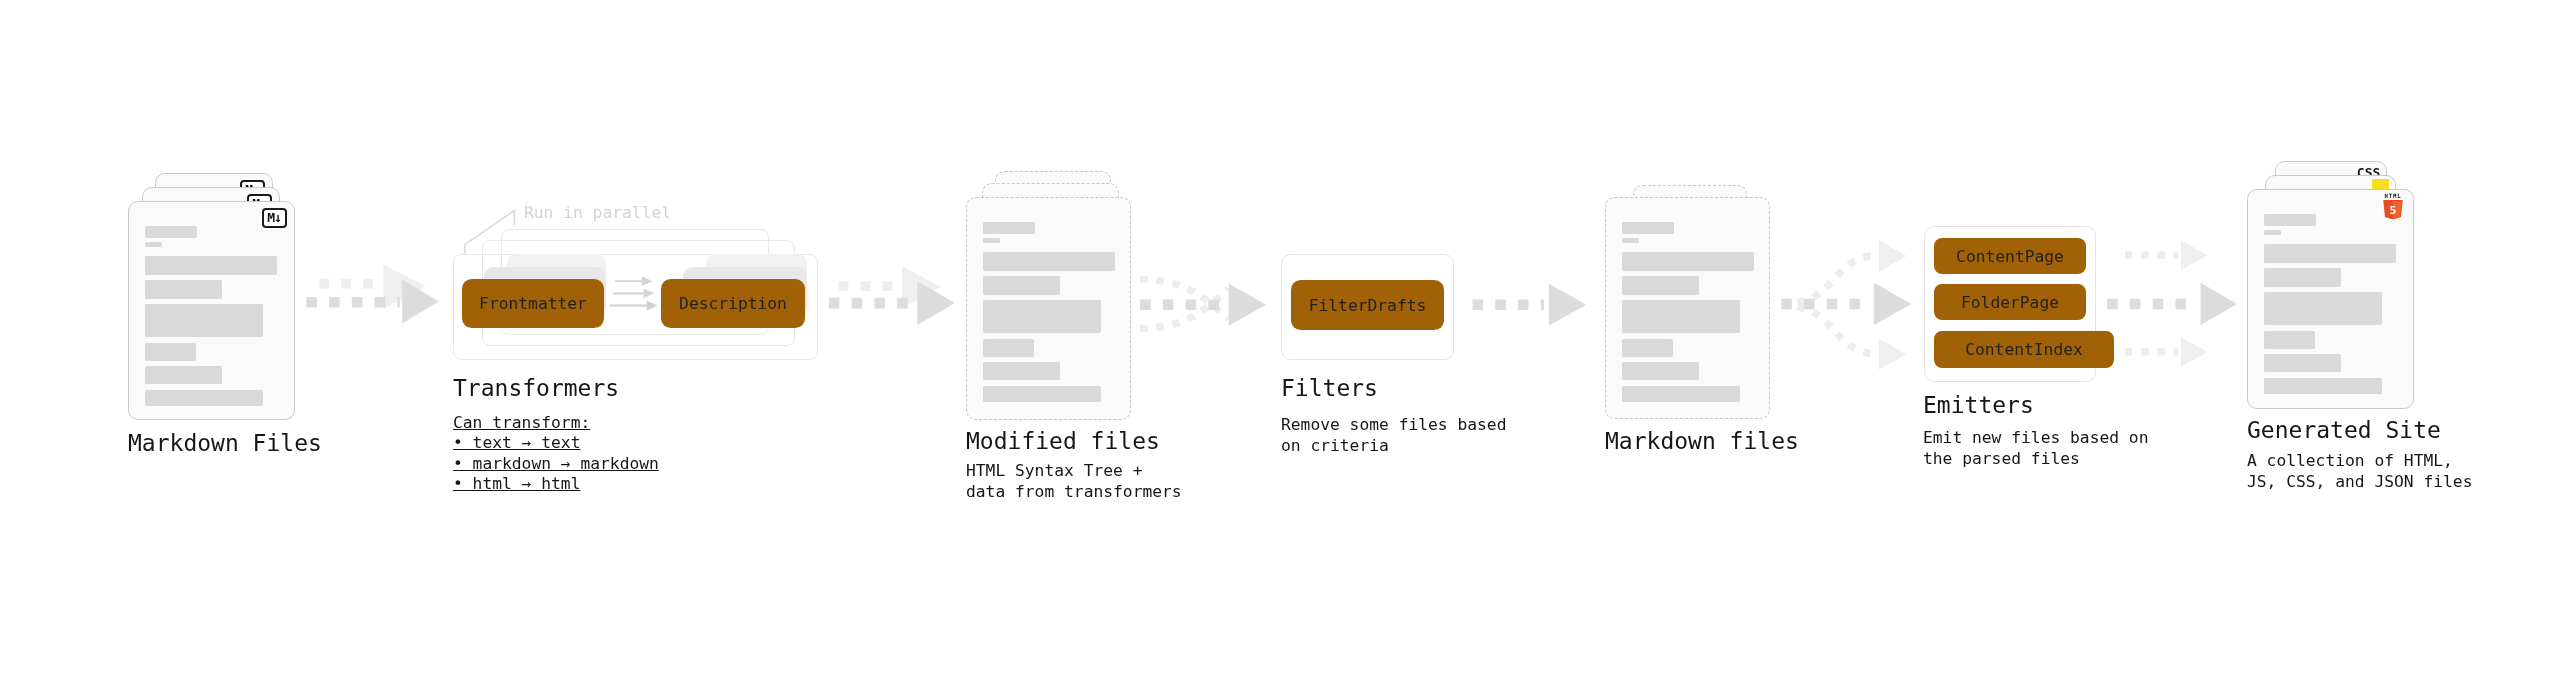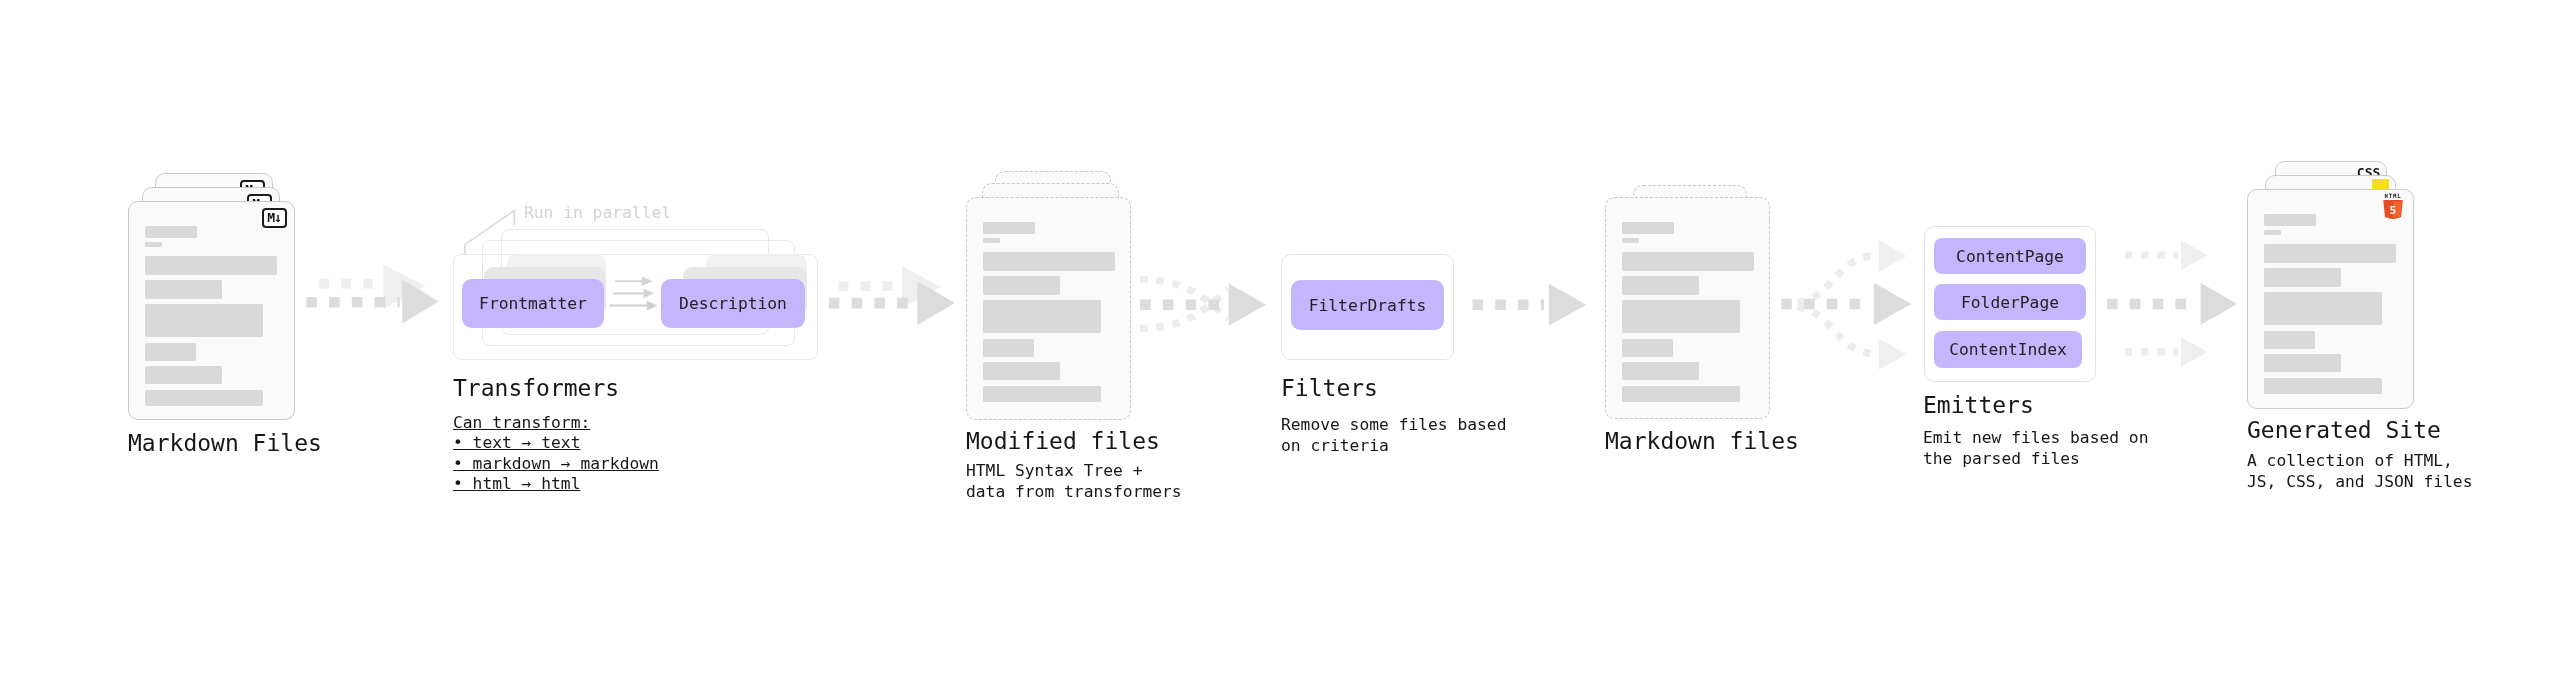--- a/index.html
+++ b/index.html
@@ -11,21 +11,21 @@
   .doc-card{position:absolute;background:#fafafa;border:1.6px solid #c9c9c9;border-radius:9.8px;box-sizing:border-box;}
   .doc-card.dashed{border:1.6px dashed #c6c6c6;}
   .doc-bars{position:absolute;left:0;top:0;right:0;bottom:0;}
   .bar{position:absolute;left:16.3px;background:#d9d9d9;border-radius:1.6px;}
   
   .md-badge{position:absolute;top:5.7px;right:7.3px;border:2.4px solid #1a1a1a;border-radius:4.1px;background:#fff;
     font-weight:bold;font-size:13px;line-height:1;padding:1.6px 3.3px;color:#111;letter-spacing:-0.8px;}
   
   .group-box{position:absolute;border:1.6px solid #e3e3e3;border-radius:9.8px;background:#fff;box-sizing:border-box;}
   .layer-rect{position:absolute;border:1.6px solid #e8e8e8;border-radius:8.1px;background:transparent;box-sizing:border-box;}
-  .pill{position:absolute;background:#c4b5fd;border-radius:9.8px;display:flex;align-items:center;justify-content:center;
+  .pill{position:absolute;background:#a16207;border-radius:9.8px;display:flex;align-items:center;justify-content:center;
     font-size:16.3px;color:#222;box-sizing:border-box;}
   .pill.ghost1{background:#e7e7e7;}
   .pill.ghost2{background:#f1f1f1;}
   .title{position:absolute;font-size:23px;line-height:26px;color:#161616;white-space:nowrap;}
   .desc{position:absolute;font-size:16.3px;line-height:21px;color:#161616;white-space:pre-line;}
   .desc.tight{line-height:20.3px;}
   .annotation{position:absolute;font-size:16.3px;color:#d2d2d2;white-space:nowrap;}
   
   .css-badge{position:absolute;top:4.1px;right:5.7px;font-size:13px;font-weight:bold;line-height:1;color:#1a1a1a;
     border-bottom:2.4px solid #2962f1;padding-bottom:15px;letter-spacing:0px;}
@@ -194,21 +194,21 @@
   </div>
 
   <div>
     <div class="group-box" style="left:1924px;top:226px;width:172px;height:156px;"></div>
     <div class="pill" style="left:1934px;top:238px;width:152px;height:36px;border-radius:8.1px;">
       <span>ContentPage</span>
     </div>
     <div class="pill" style="left:1934px;top:284px;width:152px;height:36px;border-radius:8.1px;">
       <span>FolderPage</span>
     </div>
-    <div class="pill" style="left:1934px;top:331px;width:148px;height:37px;border-radius:8.1px;">
+    <div class="pill" style="left:1934px;top:331px;width:180px;height:37px;border-radius:8.1px;">
       <span>ContentIndex</span>
     </div>
     <div class="title" style="left:1923px;top:392px;">Emitters</div>
     <div class="desc" style="left:1923px;top:427px;">Emit new files based on
 the parsed files</div>
   </div>
 
   <div>
     <div class="doc-card" style="left:2275px;top:161px;width:112px;height:220px;">
       <span class="css-badge">CSS</span>

